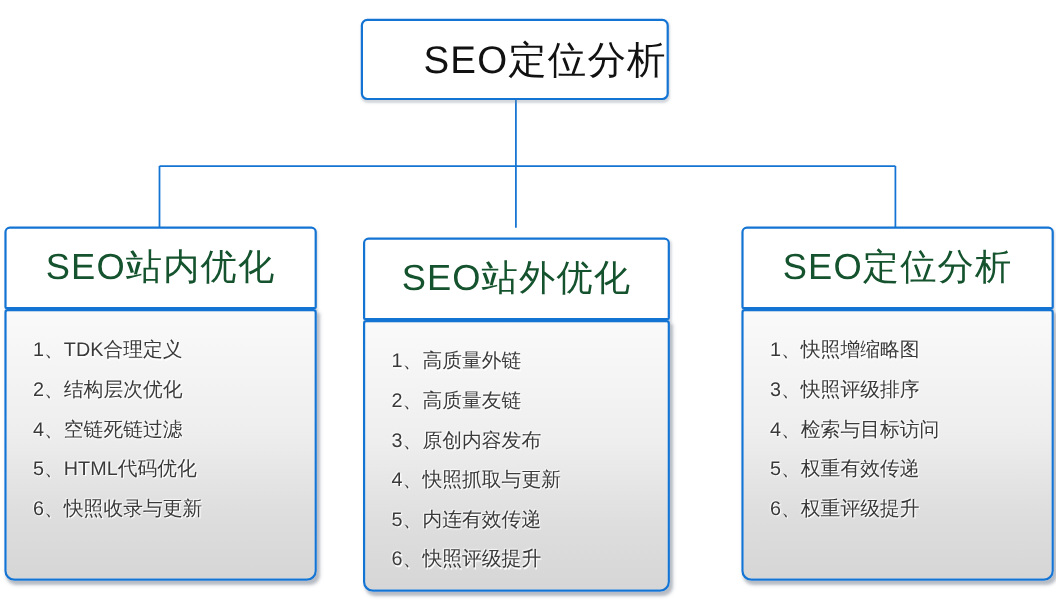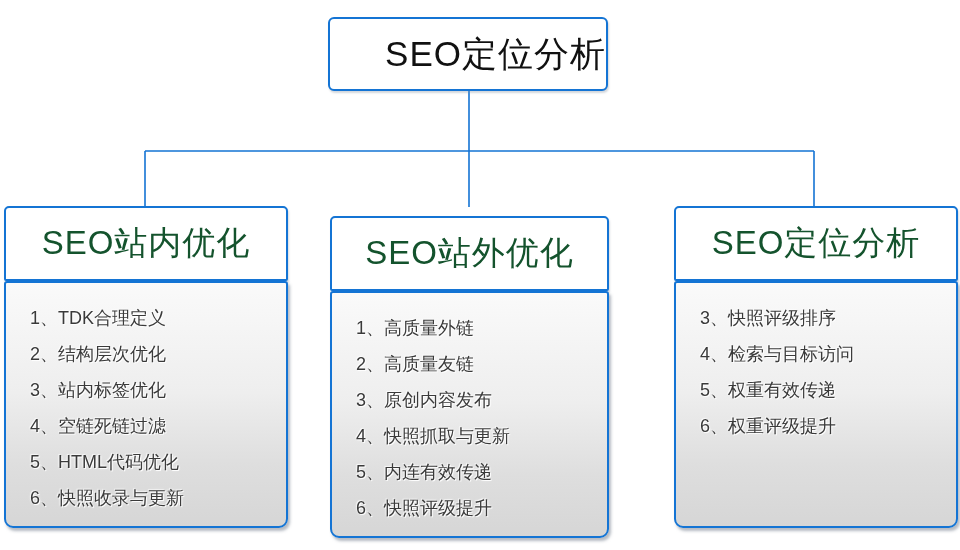--- a/index.html
+++ b/index.html
@@ -96,21 +96,20 @@
     <span>SEO定位分析</span>
   </div>
 
   <div class="column col-0">
     <div class="col-header">
       <span>SEO站内优化</span>
     </div>
     <div class="col-list">
       <div class="list-item">1、TDK合理定义</div>
       <div class="list-item">2、结构层次优化</div>
-      <div class="list-item">3、站内标签优化</div>
       <div class="list-item">4、空链死链过滤</div>
       <div class="list-item">5、HTML代码优化</div>
       <div class="list-item">6、快照收录与更新</div>
     </div>
   </div>
 
   <div class="column col-1">
     <div class="col-header">
       <span>SEO站外优化</span>
     </div>
@@ -122,20 +121,21 @@
       <div class="list-item">5、内连有效传递</div>
       <div class="list-item">6、快照评级提升</div>
     </div>
   </div>
 
   <div class="column col-2">
     <div class="col-header">
       <span>SEO定位分析</span>
     </div>
     <div class="col-list">
+      <div class="list-item">1、快照增缩略图</div>
       <div class="list-item">3、快照评级排序</div>
       <div class="list-item">4、检索与目标访问</div>
       <div class="list-item">5、权重有效传递</div>
       <div class="list-item">6、权重评级提升</div>
     </div>
   </div>
 
 </div>
 
 </body></html>

